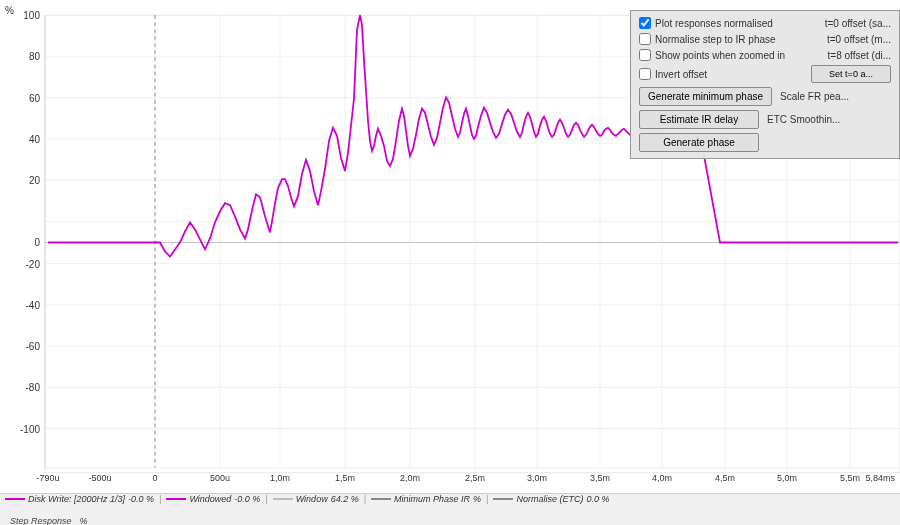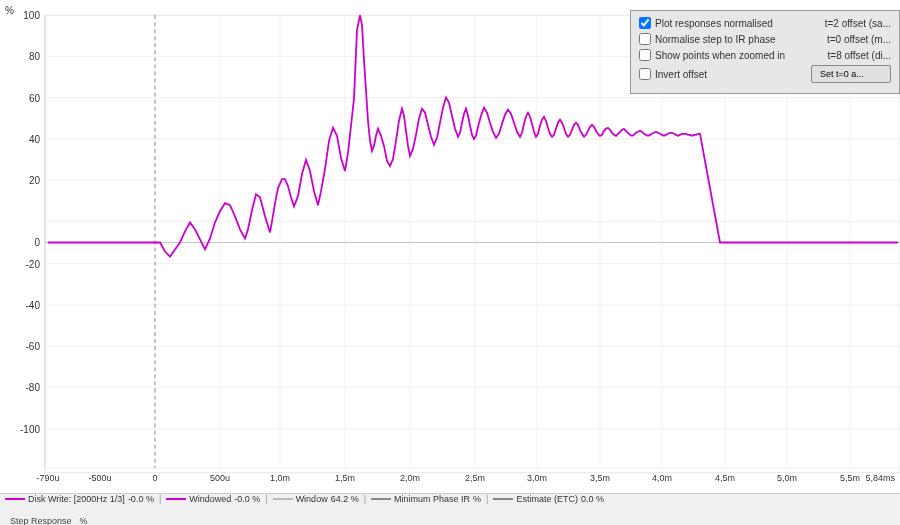--- a/index.html
+++ b/index.html
@@ -78,21 +78,21 @@
     }
 
     .panel-btn {
       background: #e0e0e0;
       border: 1px solid #888;
       padding: 3px 8px;
       font-size: 10px;
       cursor: pointer;
       border-radius: 2px;
       min-width: 120px;
-      text-align: left;
+      text-align: center;
     }
 
     .panel-btn-label {
       font-size: 10px;
       color: #333;
       flex: 1;
     }
 
     svg.chart-svg {
       position: absolute;
@@ -106,20 +106,21 @@
       height: 32px;
       background: #f0f0f0;
       border-top: 1px solid #ccc;
       display: flex;
       align-items: center;
       padding: 0 5px;
       gap: 10px;
       font-size: 9px;
       color: #333;
       flex-wrap: wrap;
+      font-style: italic;
     }
 
     .status-item {
       display: flex;
       align-items: center;
       gap: 3px;
       white-space: nowrap;
     }
 
     .status-line {
@@ -150,36 +151,49 @@
 <body>
 
 <div class="main-container">
   <div class="chart-area">
     <span class="y-axis-label">%</span>
 
     <div class="panel-overlay">
       <div class="panel-row">
         <input type="checkbox" id="cb1" checked="" style="">
         <label for="cb1">Plot responses normalised</label>
-        <span class="right-text">t=2 offset (sa...</span>
+        <span class="right-text">t=0 offset (sa...</span>
       </div>
       <div class="panel-row">
         <input type="checkbox" id="cb2" style="">
         <label for="cb2">Normalise step to IR phase</label>
         <span class="right-text">t=0 offset (m...</span>
       </div>
       <div class="panel-row">
         <input type="checkbox" id="cb3" style="">
         <label for="cb3">Show points when zoomed in</label>
         <span class="right-text">t=8 offset (di...</span>
       </div>
       <div class="panel-row">
         <input type="checkbox" id="cb4" style="">
         <label for="cb4">Invert offset</label>
         <button class="panel-btn" style="min-width:80px;font-size:9px;">Set t=0 a...</button>
+      </div>
+      <div class="panel-buttons">
+        <div class="panel-btn-row">
+          <button class="panel-btn">Generate minimum phase</button>
+          <span class="panel-btn-label">Scale FR pea...</span>
+        </div>
+        <div class="panel-btn-row">
+          <button class="panel-btn">Estimate IR delay</button>
+          <span class="panel-btn-label">ETC Smoothin...</span>
+        </div>
+        <div class="panel-btn-row">
+          <button class="panel-btn">Generate phase</button>
+        </div>
       </div>
     </div>
 
     <svg class="chart-svg" viewBox="0 0 900 490" preserveAspectRatio="none">
 
       <rect x="45" y="15" width="855" height="455" fill="white" stroke="#ccc" stroke-width="0.5"></rect>
 
       <line x1="45" y1="56" x2="900" y2="56" stroke="#e0e0e0" stroke-width="0.5"></line>
       <line x1="45" y1="97" x2="900" y2="97" stroke="#e0e0e0" stroke-width="0.5"></line>
       <line x1="45" y1="138" x2="900" y2="138" stroke="#e0e0e0" stroke-width="0.5"></line>
@@ -480,21 +494,21 @@
       </div>
       <span class="status-separator">|</span>
       <div class="status-item">
         <div class="status-line gray"></div>
         <span>Minimum Phase IR</span>
         <span>%</span>
       </div>
       <span class="status-separator">|</span>
       <div class="status-item">
         <div class="status-line gray"></div>
-        <span>Estimate (ETC)</span>
+        <span>Normalise (ETC)</span>
         <span>0.0 %</span>
       </div>
     </div>
     <div class="bottom-row">
       <span>Step Response</span>
       <span>%</span>
     </div>
   </div>
 </div>
 

